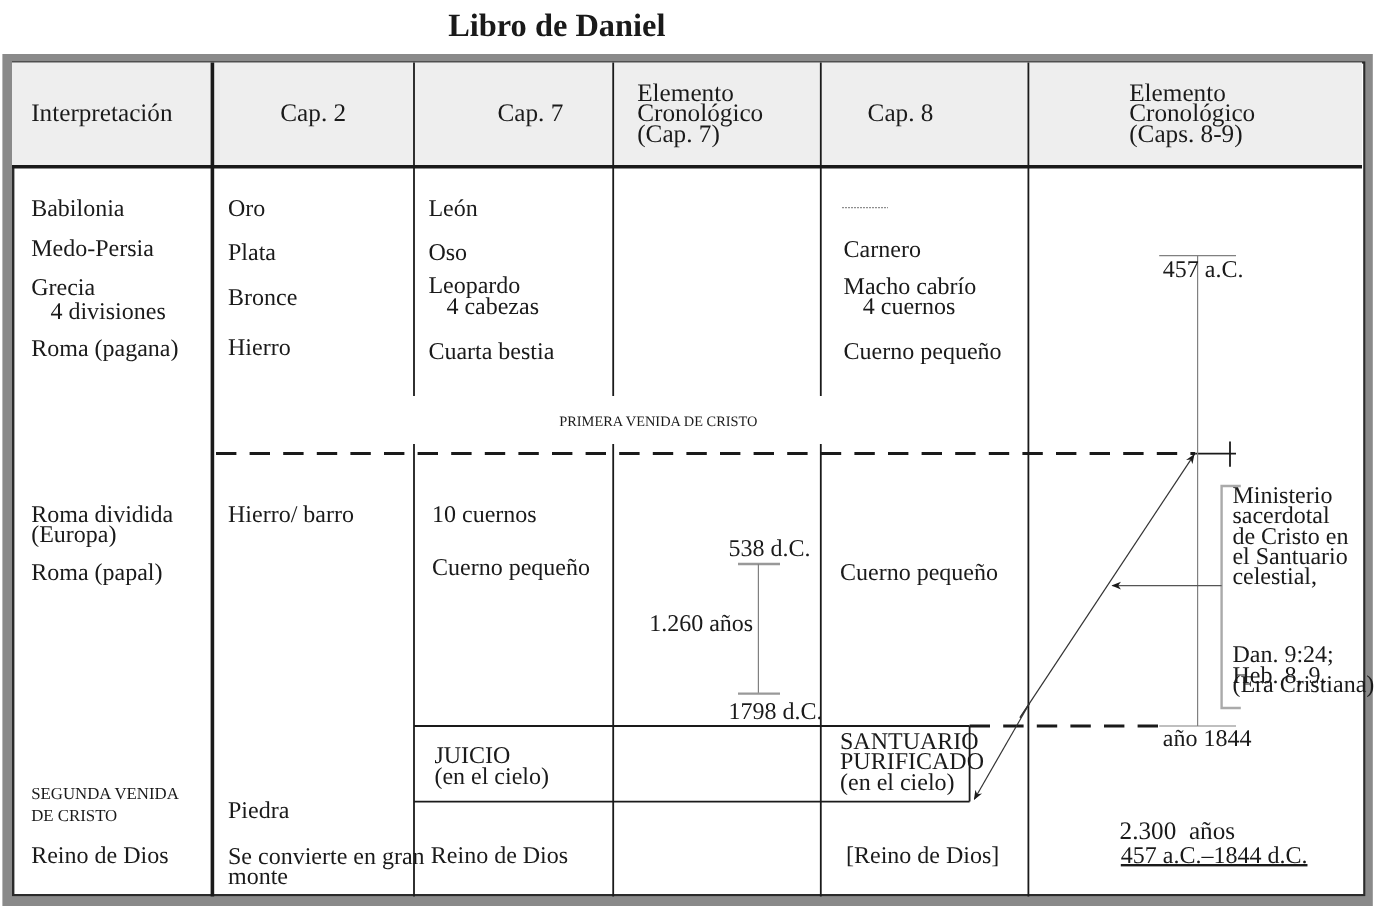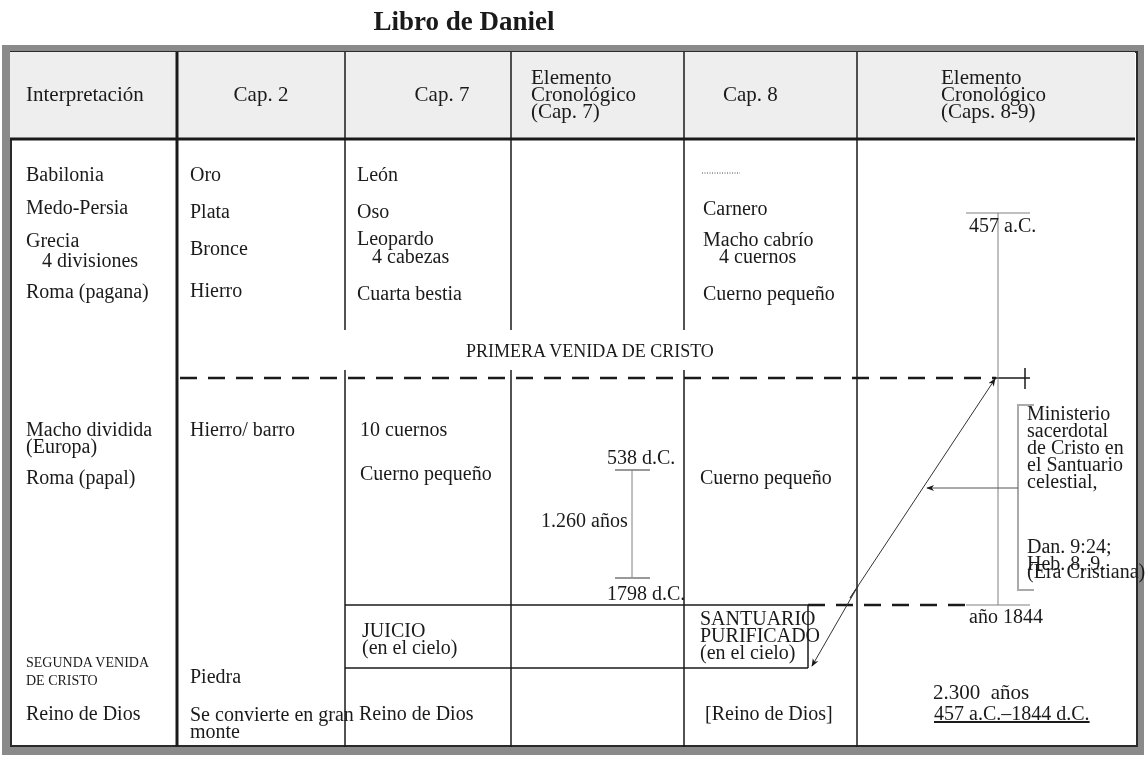--- a/index.html
+++ b/index.html
@@ -90,21 +90,21 @@
   <line x1="850" y1="598" x2="858" y2="586" stroke="#333" stroke-width="1"></line>
 
   <line x1="702" y1="173" x2="740" y2="173" stroke="#444" stroke-width="1" stroke-dasharray="1,1.5"></line>
 </svg>
 
 <div class="t" style="left:26px; top:166px;">Babilonia</div>
 <div class="t" style="left:26px; top:199px;">Medo-Persia</div>
 <div class="t" style="left:26px; top:232px;">Grecia</div>
 <div class="t indent" style="left:30px; top:252px;">4 divisiones</div>
 <div class="t" style="left:26px; top:283px;">Roma (pagana)</div>
-<div class="t" style="left:26px; top:421px;">Macho dividida</div>
+<div class="t" style="left:26px; top:421px;">Roma dividida</div>
 <div class="t" style="left:26px; top:438px;">(Europa)</div>
 <div class="t" style="left:26px; top:469px;">Roma (papal)</div>
 <div class="t small" style="left:26px; top:654px;">SEGUNDA VENIDA</div>
 <div class="t small" style="left:26px; top:672px;">DE CRISTO</div>
 <div class="t" style="left:26px; top:705px;">Reino de Dios</div>
 
 <div class="t" style="left:190px; top:166px;">Oro</div>
 <div class="t" style="left:190px; top:203px;">Plata</div>
 <div class="t" style="left:190px; top:240px;">Bronce</div>
 <div class="t" style="left:190px; top:282px;">Hierro</div>
@@ -146,13 +146,13 @@
   <div class="t" style="position:static;">el Santuario</div>
   <div class="t" style="position:static;">celestial,</div>
   <div class="t" style="position:static;margin-top:48px;">Dan. 9:24;</div>
   <div class="t" style="position:static;">Heb. 8, 9.</div>
 </div>
 <div class="t" style="left:1027px; top:563px;">(Era Cristiana)</div>
 <div class="t" style="left:969px; top:608px;">año 1844</div>
 <div class="t big" style="left:933px; top:684px; white-space:pre;">2.300  años</div>
 <div class="t" style="left:934px; top:705px;text-decoration:underline;">457 a.C.–1844 d.C.</div>
 
-<div class="t" style="left:466px; top:343px; font-size:18px;">PRIMERA VENIDA DE CRISTO</div>
+<div class="t" style="left:466px; top:343px; font-size:12px;">PRIMERA VENIDA DE CRISTO</div>
 
 </body></html>

